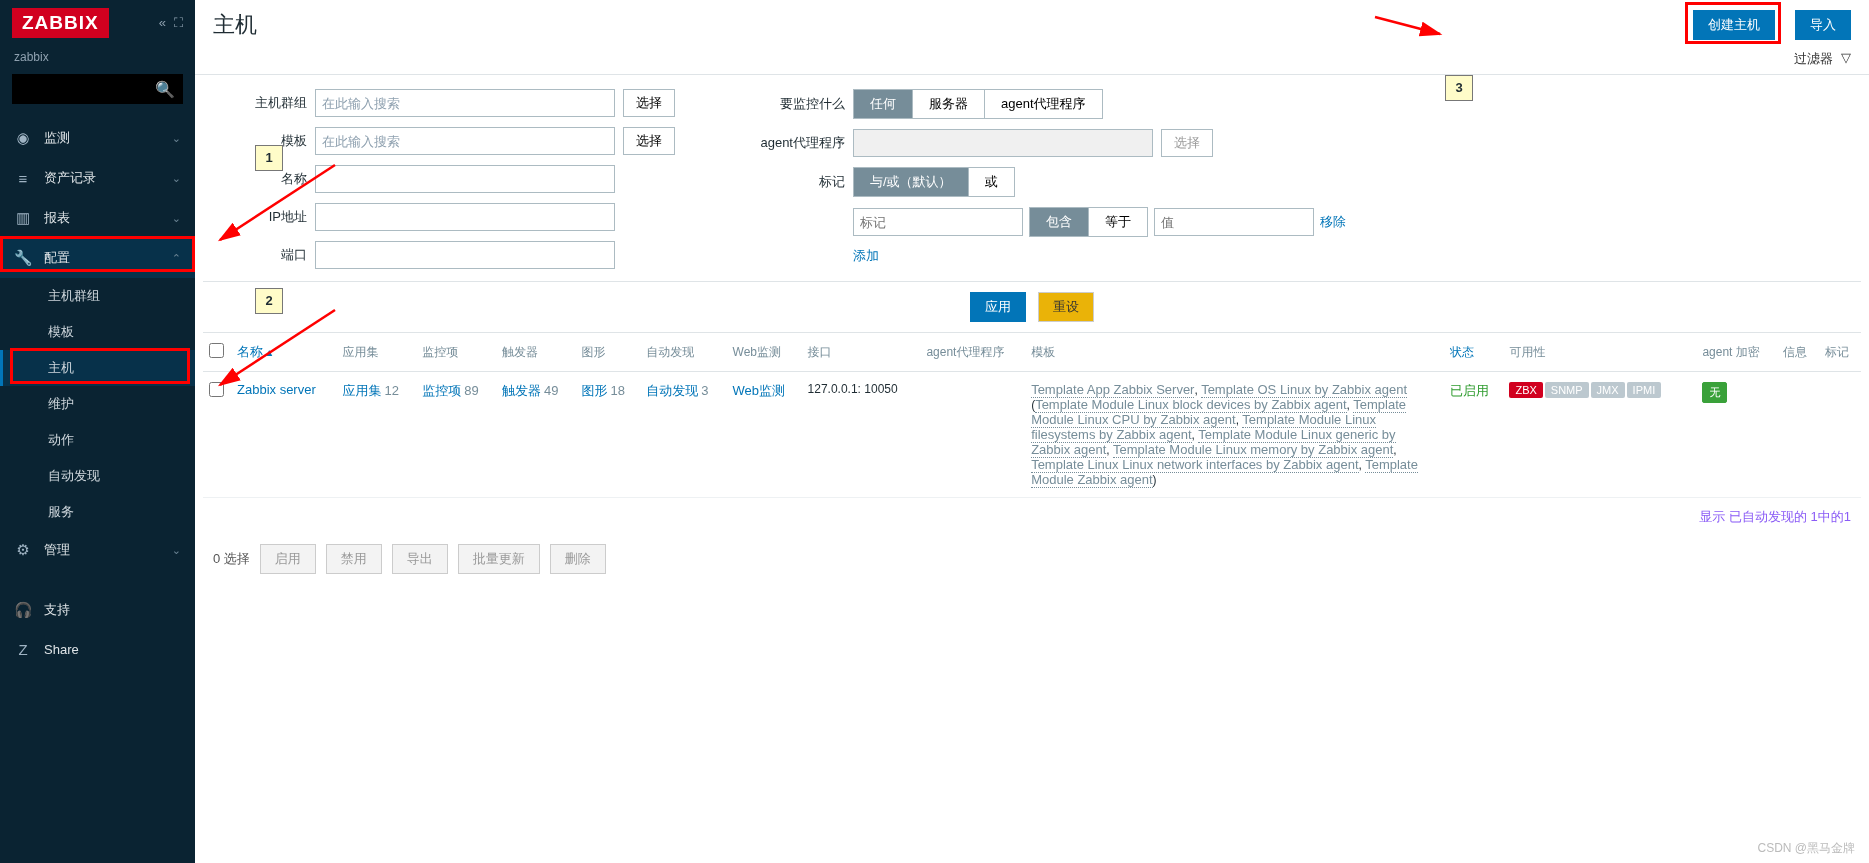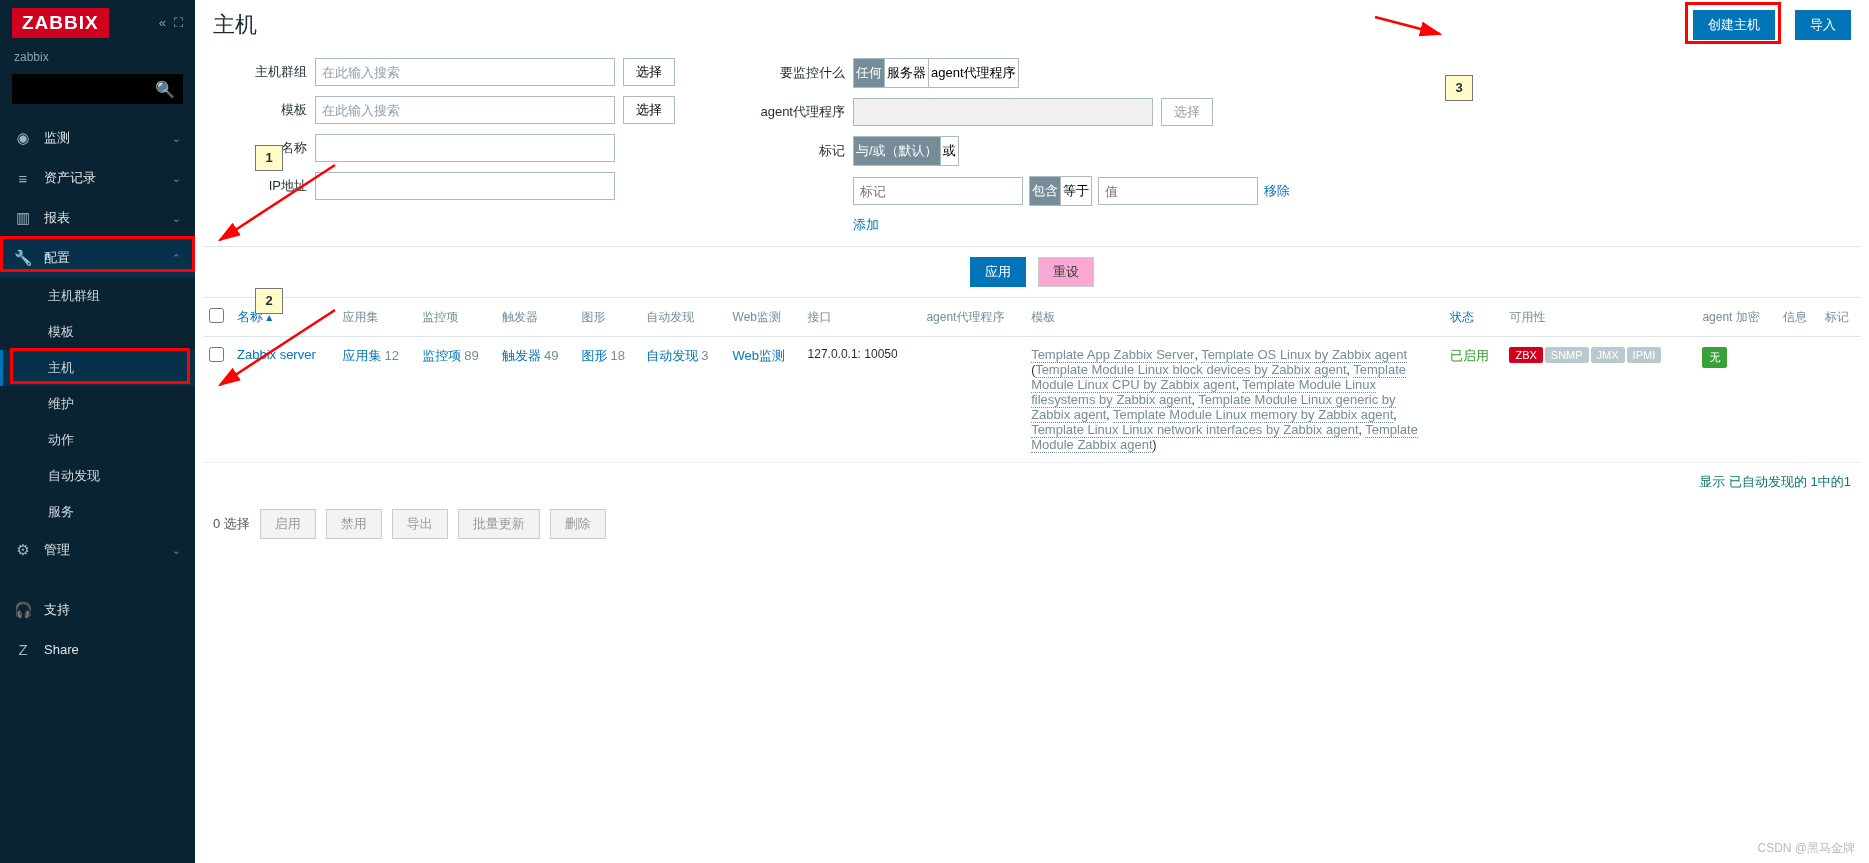--- a/index.html
+++ b/index.html
@@ -20,57 +20,57 @@
 .nav-item .nicon{width:18px;text-align:center;color:#9fb3c3;font-size:15px}
 .nav-item .chev{color:#6b8494;font-size:11px}
 .sub-item{padding:9px 14px 9px 48px;color:#cfd7dd;cursor:pointer}
 .sub-item.active{background:#07314a;border-left:3px solid #0275b8;padding-left:45px}
 
 
 .main{flex:1;padding:0 0 20px 0;position:relative}
 .page-head{display:flex;justify-content:space-between;align-items:flex-start;padding:10px 18px 4px}
 .page-title{font-size:22px;font-weight:normal}
 .head-btns{display:flex;gap:20px}
-.btn{border:1px solid #ccc;background:#f9a8d4;padding:5px 14px;cursor:pointer;color:#333}
+.btn{border:1px solid #ccc;background:#eab308;padding:5px 14px;cursor:pointer;color:#333}
 .btn-primary{background:#0275b8;border-color:#0275b8;color:#fff}
 .btn:disabled{color:#999;background:#f0f0f0}
 .filter-bar{display:flex;justify-content:flex-end;padding:6px 18px;border-bottom:1px solid #dfe4e7}
 .filter-bar span{margin-left:6px;color:#333}
 
 
 .filter-form{background:#fff;padding:14px 24px 12px;display:flex;gap:60px;border-bottom:1px solid #dfe4e7;margin:0 8px}
 .fcol{display:flex;flex-direction:column;gap:10px}
 .frow{display:flex;align-items:center;gap:8px}
 .flabel{width:80px;text-align:right;color:#1f2c33}
 .finput{width:300px;height:28px;border:1px solid #acbbc2;padding:0 6px}
 .finput::placeholder{color:#8ea0af}
 .fbtn-sel{border:1px solid #acbbc2;background:#fff;padding:4px 12px;cursor:pointer}
 .seg{display:flex;border:1px solid #acbbc2}
-.seg button{border:none;background:#fff;padding:5px 2px;cursor:pointer;border-right:1px solid #acbbc2}
+.seg button{border:none;background:#fff;padding:5px 16px;cursor:pointer;border-right:1px solid #acbbc2}
 .seg button:last-child{border-right:none}
 .seg button.on{background:#768d99;color:#fff}
 .tag-row{display:flex;gap:6px;align-items:center}
 .tag-row input{height:28px;border:1px solid #acbbc2;padding:0 6px}
 .linklike{color:#0275b8;cursor:pointer}
 .form-actions{display:flex;justify-content:center;gap:12px;padding:10px 0;border-bottom:1px solid #dfe4e7;margin:0 8px}
 
 
 .tbl{width:100%;padding:0 8px}
 table{width:100%;border-collapse:collapse}
 th{text-align:left;font-weight:normal;color:#768d99;padding:10px 6px;border-bottom:1px solid #dfe4e7;font-size:12px}
 th.sortable{color:#0275b8}
 td{padding:10px 6px;vertical-align:top;border-bottom:1px solid #eef1f3;font-size:12px}
 .count{color:#768d99;margin-left:3px}
 .badge{display:inline-block;padding:2px 6px;font-size:11px;color:#fff;border-radius:2px;margin-right:2px}
 .b-red{background:#d1001f}
 .b-grey{background:#bcc8cf}
 .b-green{background:#3aa13a;border:1px solid #3aa13a;color:#fff}
 .status-enabled{color:#2e9b2e}
 .templates a{color:#768d99;border-bottom:1px dotted #768d99}
-.tbl-foot{display:flex;justify-content:flex-end;padding:10px 18px;color:#0f766e}
+.tbl-foot{display:flex;justify-content:flex-end;padding:10px 18px;color:#8b5cf6}
 
 
 .bulk{display:flex;align-items:center;gap:10px;padding:8px 18px}
 .bulk .cnt{color:#555}
 .bulk button{border:1px solid #ccc;background:#f3f3f3;color:#999;padding:5px 14px}
 
 
 .annot{position:absolute;background:#fffcc9;border:1px solid #777;width:28px;height:26px;text-align:center;line-height:24px;font-weight:bold;z-index:50}
 .arrow{position:absolute;z-index:49;pointer-events:none}
 .redbox{position:absolute;border:3px solid red;z-index:48;pointer-events:none}
@@ -166,39 +166,47 @@
     <div class="page-title">主机</div>
     <div class="head-btns">
       <div style="position:relative">
         <div class="redbox" style="left:-8px;top:-8px;width:96px;height:42px"></div>
         <button class="btn btn-primary">创建主机</button>
       </div>
       <button class="btn btn-primary">导入</button>
     </div>
   </div>
 
+  <div class="filter-bar">
+    <span>过滤器</span>
+    <span style="margin-left:8px">▽</span>
+  </div>
 
   <div class="filter-form">
     <div class="fcol">
       <div class="frow">
           <span class="flabel">主机群组</span>
         <input class="finput" placeholder="在此输入搜索" style="">
         <button class="fbtn-sel">选择</button>
         </div>
       <div class="frow">
           <span class="flabel">模板</span>
         <input class="finput" placeholder="在此输入搜索" style="">
         <button class="fbtn-sel">选择</button>
         </div>
       <div class="frow">
           <span class="flabel">名称</span>
         <input class="finput" style="">
         </div>
       <div class="frow">
           <span class="flabel">IP地址</span>
+        <input class="finput" style="">
+        </div>
+      <div class="frow">
+          <span class="flabel">端口</span>
         <input class="finput" style="">
         </div>
     </div>
 
     <div class="fcol">
       <div class="frow">
           <span class="flabel" style="width:110px">要监控什么</span>
         <div class="seg">
           <button class="on">任何</button>
           <button>服务器</button>

